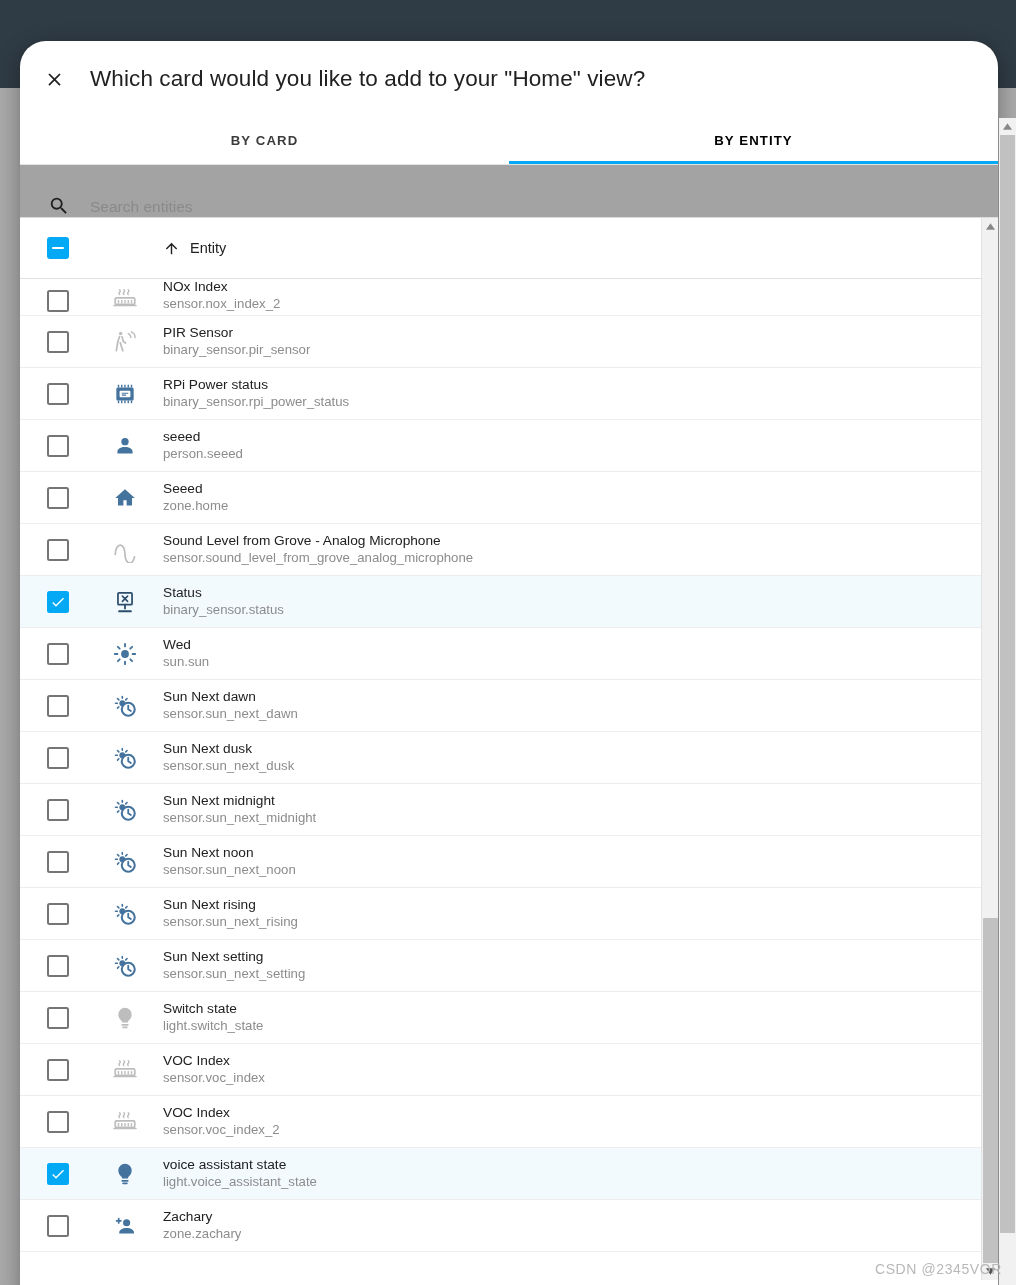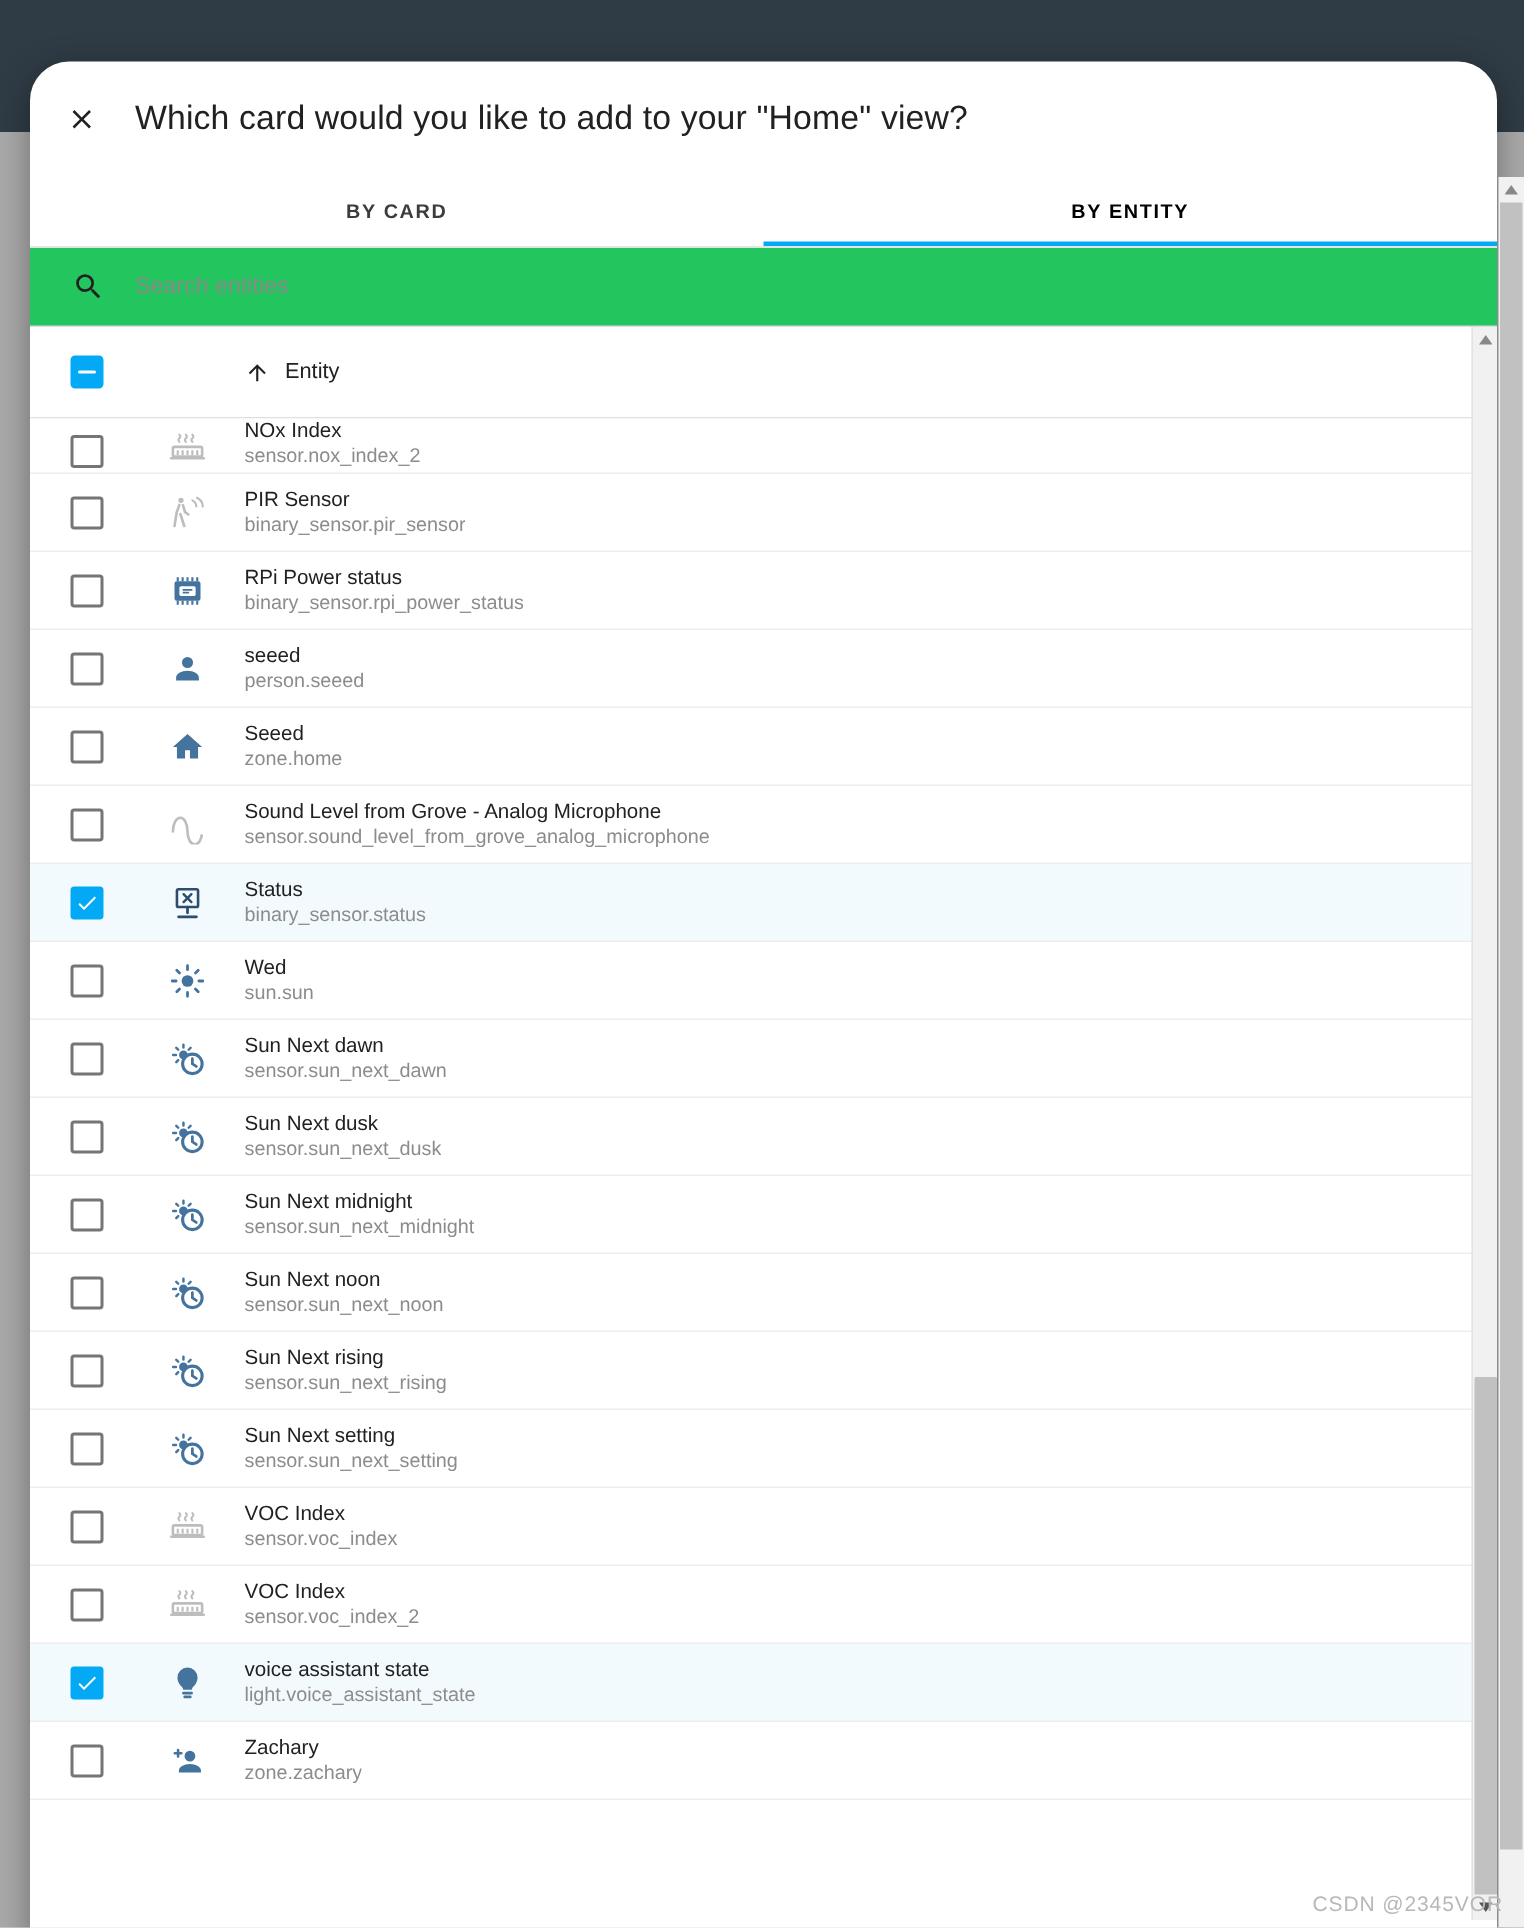--- a/index.html
+++ b/index.html
@@ -84,23 +84,23 @@
   .tab-indicator {
     position: absolute;
     bottom: 0; left: 50%;
     width: 50%; height: 3px;
     background: #03a9f4;
   }
 
   
   .search-bar {
     height: 53px;
-    background: #22c55e;
-    display: flex;
-    align-items: center;
+    background: #a3a3a3;
+    display: flex;
+    align-items: flex-end;
     padding-left: 28px;
     border-bottom: 1px solid #dcdcdc;
     width: 978px;
   }
   .search-icon { flex: 0 0 auto; display: block; margin-right: 18px; }
   .search-input {
     border: 0; outline: 0;
     background: transparent;
     font-family: "Liberation Sans", sans-serif;
     font-size: 15.5px;
@@ -622,20 +622,38 @@
           </div>
           <div class="row">
     <div class="cb-cell">
       <div class="cbx ">
         
         
       </div>
     </div>
     <div class="icon-cell">
               <svg class="ent-ico" width="26" height="26" viewBox="0 0 24 24">
+        <path d="M12 2.5A6.2 6.2 0 0 0 5.8 8.7c0 2.4 1.3 4.2 2.5 5.4.7.7 1 1.3 1.1 2h5.2c.1-.7.4-1.3 1.1-2 1.2-1.2 2.5-3 2.5-5.4A6.2 6.2 0 0 0 12 2.5z" fill="#bdbdbd"></path>
+        <path d="M9.5 18.3h5M10.3 20.6h3.4" stroke="#bdbdbd" stroke-width="1.7" stroke-linecap="round"></path>
+      </svg>
+            </div>
+    <div class="row-text">
+      <span class="row-name">Switch state</span>
+      <span class="row-id">light.switch_state</span>
+    </div>
+          </div>
+          <div class="row">
+    <div class="cb-cell">
+      <div class="cbx ">
+        
+        
+      </div>
+    </div>
+    <div class="icon-cell">
+              <svg class="ent-ico" width="26" height="26" viewBox="0 0 24 24">
         <path d="M7 3.5c.8.7.8 1.5 0 2.2-.8.7-.8 1.5 0 2.2M11 3.5c.8.7.8 1.5 0 2.2-.8.7-.8 1.5 0 2.2M15 3.5c.8.7.8 1.5 0 2.2-.8.7-.8 1.5 0 2.2" stroke="#bdbdbd" stroke-width="1.3" fill="none" stroke-linecap="round"></path>
         <rect x="3" y="11" width="18" height="6" rx="1" fill="none" stroke="#bdbdbd" stroke-width="1.6"></rect>
         <path d="M6 13v3M9 13v3M12 13v3M15 13v3M18 13v3" stroke="#bdbdbd" stroke-width="1.3"></path>
         <path d="M2 18h20" stroke="#bdbdbd" stroke-width="1.6" stroke-linecap="round"></path>
       </svg>
             </div>
     <div class="row-text">
       <span class="row-name">VOC Index</span>
       <span class="row-id">sensor.voc_index</span>
     </div>

